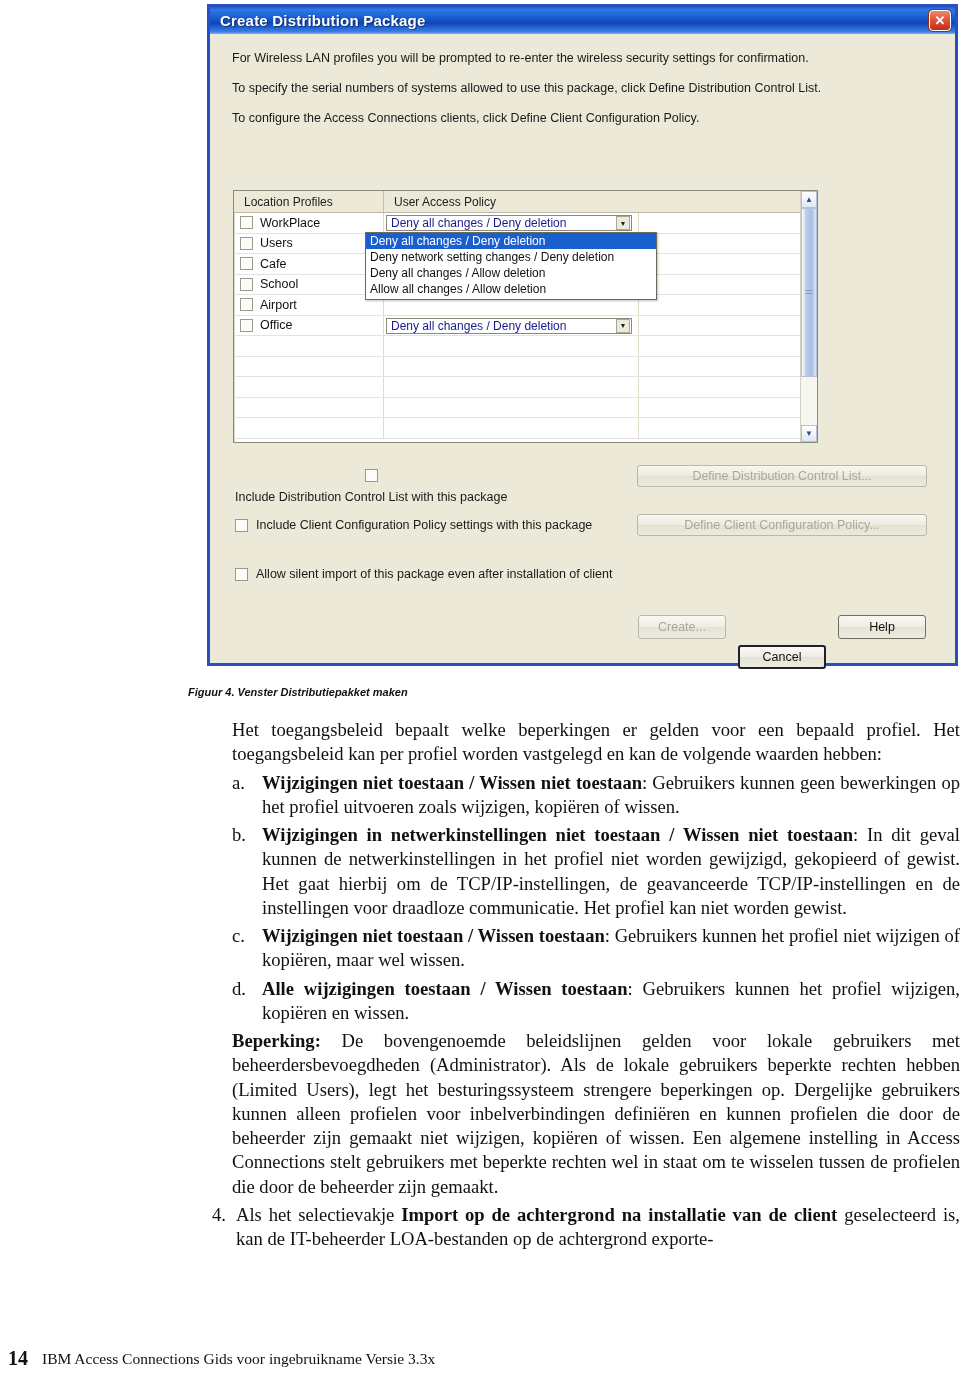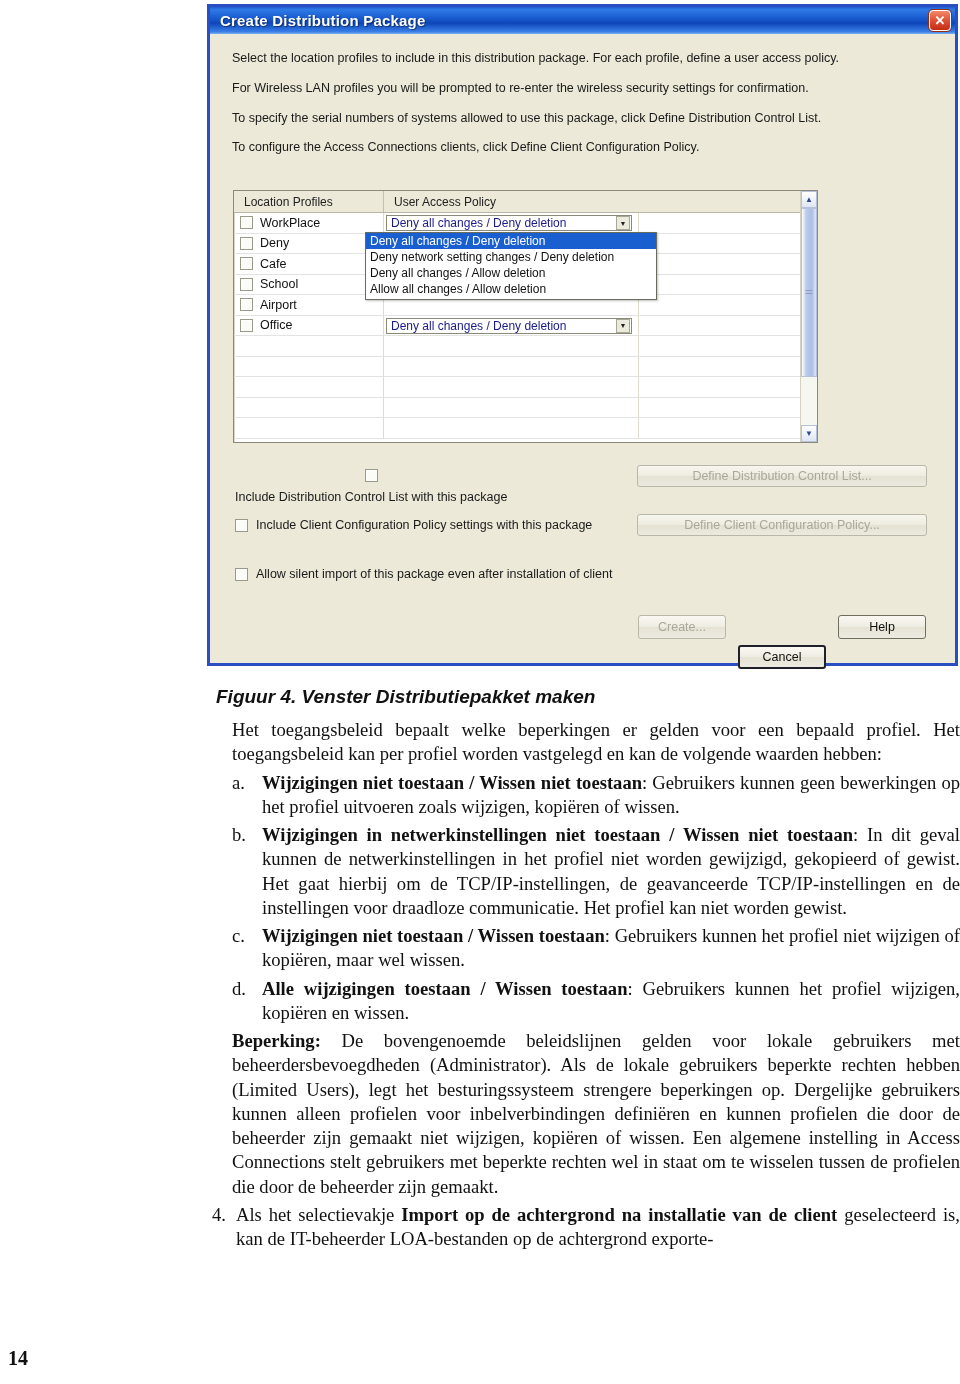--- a/index.html
+++ b/index.html
@@ -220,25 +220,25 @@
     font-size: 12.5px;
     font-family: "Liberation Sans", sans-serif;
     color: #a9a79a;
   }
   .btn-sm.enabled { color:#111; border:1px solid #6f6d5f; cursor:pointer; }
   .btn-sm.default { border: 2px solid #20202a; }
 
   
   .figcap {
     position: absolute;
-    left: 216px; top: 686px;
+    left: 188px; top: 686px;
     font-family: "Liberation Sans", sans-serif;
     font-style: italic;
     font-weight: bold;
-    font-size: 19px;
+    font-size: 11px;
     color: #111;
   }
   .doc {
     position: absolute;
     left: 232px; top: 718px;
     width: 728px;
     font-family: "Liberation Serif", serif;
     font-size: 18.6px;
     line-height: 1.305;
     color: #111;
@@ -274,21 +274,20 @@
 <div class="page">
 
   <div class="dialog">
 
     <div class="titlebar">
       <span class="title-text">Create Distribution Package</span>
       <div class="close-btn">✕</div>
     </div>
 
     <div class="dlg-body">
-      <p class="instr">Select the location profiles to include in this distribution package. For each profile, define a user access policy.</p>
       <p class="instr">For Wireless LAN profiles you will be prompted to re-enter the wireless security settings for confirmation.</p>
       <p class="instr">To specify the serial numbers of systems allowed to use this package, click Define Distribution Control List.</p>
       <p class="instr">To configure the Access Connections clients, click Define Client Configuration Policy.</p>
     </div>
 
     <div class="listbox" style="left:23px; top:186px;">
       <div class="lb-header">
         <div class="h1">Location Profiles</div>
         <div class="h2">User Access Policy</div>
       </div>
@@ -305,21 +304,21 @@
               <span class="val">Deny all changes / Deny deletion</span>
               <span class="arrow">▼</span>
             </div>
           </div>
           <div class="c3"></div>
         </div>
 
         <div class="lb-row">
           <div class="c1">
             <span class="xcheck"></span>
-            <span>Deny</span>
+            <span>Users</span>
           </div>
           <div class="c2"></div>
           <div class="c3"></div>
         </div>
 
         <div class="lb-row">
           <div class="c1">
             <span class="xcheck"></span>
             <span>Cafe</span>
           </div>
@@ -463,15 +462,16 @@
     <p class="para" style="margin-top:4px;"><b>Beperking:</b><span> De bovengenoemde beleidslijnen gelden voor lokale gebruikers met beheerdersbevoegdheden (Administrator). Als de lokale gebruikers beperkte rechten hebben (Limited Users), legt het besturingssysteem strengere beperkingen op. Dergelijke gebruikers kunnen alleen profielen voor inbelverbindingen definiëren en kunnen profielen die door de beheerder zijn gemaakt niet wijzigen, kopiëren of wissen. Een algemene instelling in Access Connections stelt gebruikers met beperkte rechten wel in staat om te wisselen tussen de profielen die door de beheerder zijn gemaakt.</span></p>
 
     <div class="li num" style="margin-top:4px;">
       <span class="marker">4.</span>
       <span class="body"><span>Als het selectievakje </span><b>Import op de achtergrond na installatie van de client</b><span> geselecteerd is, kan de IT-beheerder LOA-bestanden op de achtergrond exporte-</span></span>
     </div>
   </div>
 
   <div class="footer">
     <span class="pgno">14</span>
+    <span class="ftxt">IBM Access Connections Gids voor ingebruikname Versie 3.3x</span>
   </div>
 
 </div>
 
 </body></html>

